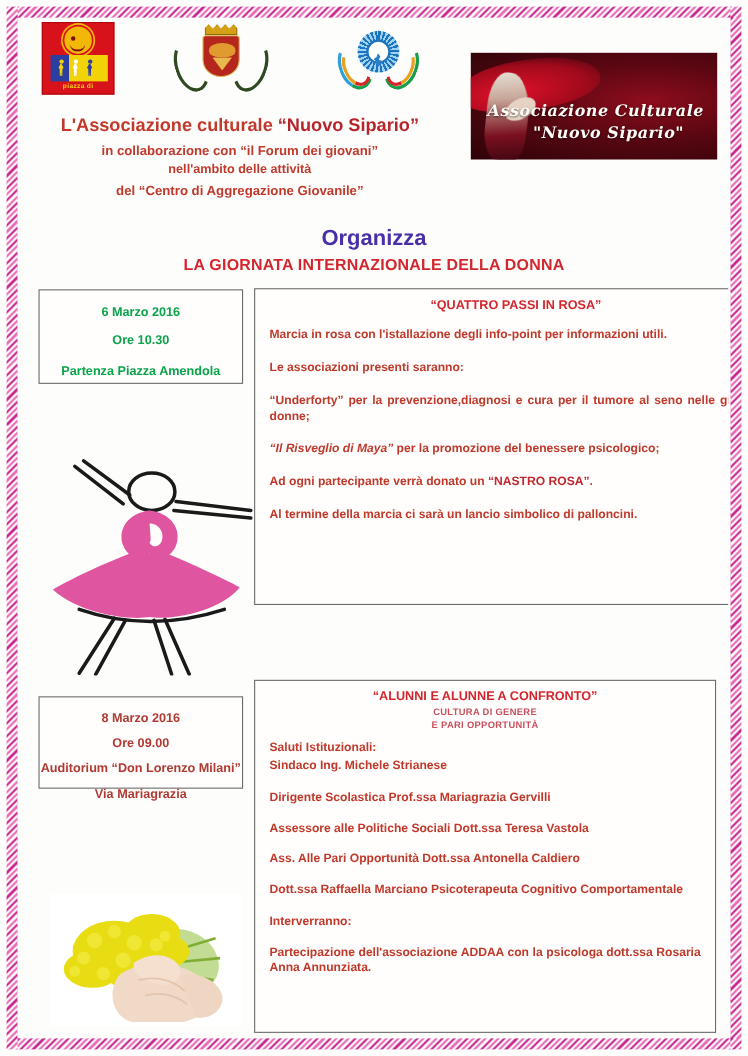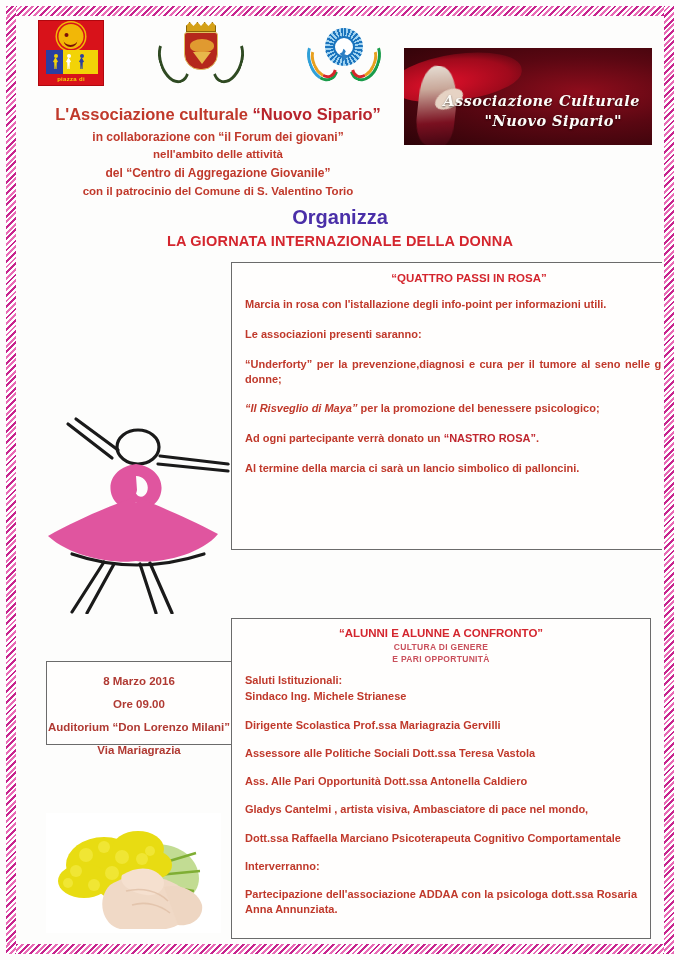--- a/index.html
+++ b/index.html
@@ -205,21 +205,21 @@
     border-color: transparent #1a9c4a #1a9c4a transparent;
   }
   .logo-gear .lf-r2 {
     right: 4px; bottom: 7px; width: 24px; height: 36px;
     transform: rotate(24deg);
     border-color: transparent #e8a01f #d6262a transparent;
   }
 
   .banner {
     position: absolute; right: 10px; top: 30px;
-    width: 248px; height: 97px;
+    width: 224px; height: 97px;
     background:
       radial-gradient(ellipse at 72% 45%, #8e0d1c 0%, #5a0712 45%, #2d0308 100%);
     overflow: hidden;
   }
   .banner .dancer-skirt {
     position: absolute; left: -12px; top: 6px;
     width: 130px; height: 46px;
     background: radial-gradient(ellipse at 35% 60%, #e0102a 0%, #a00a1c 60%, rgba(90,7,18,0) 85%);
     border-radius: 50% 50% 45% 45%;
     transform: rotate(-8deg);
@@ -322,21 +322,21 @@
   .box-main-1 p.just { text-align: justify; }
   .box-main-1 .it { font-style: italic; }
   .box-main-1 .hl { color: #c0272f; }
 
   .ribbon-fig {
     position: absolute; left: 14px; top: 388px;
     width: 208px; height: 208px;
   }
 
   
-  .box-left-2 { left: 28px; top: 615px; width: 186px; height: 84px; margin-top: 28px; }
+  .box-left-2 { left: 17px; top: 615px; width: 186px; height: 84px; }
   .box-left-2 .ln {
     text-align: center;
     color: #b03a33;
     font-size: 11.5px; font-weight: bold;
     line-height: 1.05;
   }
   .box-left-2 .ln.a { margin-top: 13px; }
   .box-left-2 .ln.b { margin-top: 11px; }
   .box-left-2 .ln.c { margin-top: 11px; }
   .box-left-2 .ln.d { margin-top: 11px; }
@@ -429,26 +429,30 @@
         <div class="b-t1">Associazione Culturale</div>
         <div class="b-t2">"Nuovo Sipario"</div>
       </div>
     </div>
 
     <div class="intro">
       <div class="l1"><span>L'Associazione culturale </span><em>“Nuovo Sipario”</em></div>
       <div class="l2">in collaborazione con “il Forum dei giovani”</div>
       <div class="l3">nell'ambito delle attività</div>
       <div class="l4">del “Centro di Aggregazione Giovanile”</div>
-      <div class="l5">con il patrocinio del  Comune  di S. Valentino Torio</div>
     </div>
 
     <div class="organizza">Organizza</div>
     <div class="giornata">LA GIORNATA INTERNAZIONALE DELLA DONNA</div>
 
+    <div class="box box-left-1">
+      <div class="ln a">6 Marzo 2016</div>
+      <div class="ln b">Ore 10.30</div>
+      <div class="ln c">Partenza Piazza Amendola</div>
+    </div>
 
     <div class="box box-main-1">
       <div class="hd">“QUATTRO PASSI IN ROSA”</div>
       <p>Marcia in rosa con l'istallazione degli info-point per informazioni utili.</p>
       <p>Le associazioni presenti saranno:</p>
       <p class="just"><span>“Underforty”</span><span> per la prevenzione,diagnosi e cura per il tumore al seno nelle giovani donne;</span></p>
       <p><span class="it">“Il Risveglio di Maya”</span><span> per la promozione del benessere psicologico;</span></p>
       <p><span>Ad ogni partecipante verrà donato un </span><span class="hl">“NASTRO ROSA”</span><span>.</span></p>
       <p>Al termine della marcia ci sarà un lancio simbolico di palloncini.</p>
     </div>
@@ -494,21 +498,20 @@
 
     <div class="box box-main-2">
       <div class="hd">“ALUNNI E ALUNNE A CONFRONTO”</div>
       <div class="sub">CULTURA DI GENERE</div>
       <div class="sub sub2">E PARI OPPORTUNITÀ</div>
       <p class="tight">Saluti Istituzionali:</p>
       <p>Sindaco Ing. Michele Strianese</p>
       <p>Dirigente Scolastica Prof.ssa  Mariagrazia Gervilli</p>
       <p>Assessore alle Politiche Sociali Dott.ssa Teresa Vastola</p>
       <p>Ass. Alle Pari Opportunità Dott.ssa Antonella Caldiero</p>
-      <p>Gladys Cantelmi , artista visiva, Ambasciatore di pace nel mondo,</p>
       <p>Dott.ssa Raffaella Marciano Psicoterapeuta Cognitivo Comportamentale</p>
       <p>Interverranno:</p>
       <p class="just">Partecipazione dell'associazione ADDAA con la psicologa dott.ssa Rosaria Anna Annunziata.</p>
     </div>
 
     <div class="mimosa">
       <svg viewBox="0 0 175 120" width="175" height="120">
         <rect width="175" height="120" fill="#ffffff"></rect>
         <g>
           <path d="M96 34 C118 26, 146 36, 152 58 C158 80, 136 96, 112 92 Z" fill="#8fbf3a" opacity=".55"></path>

